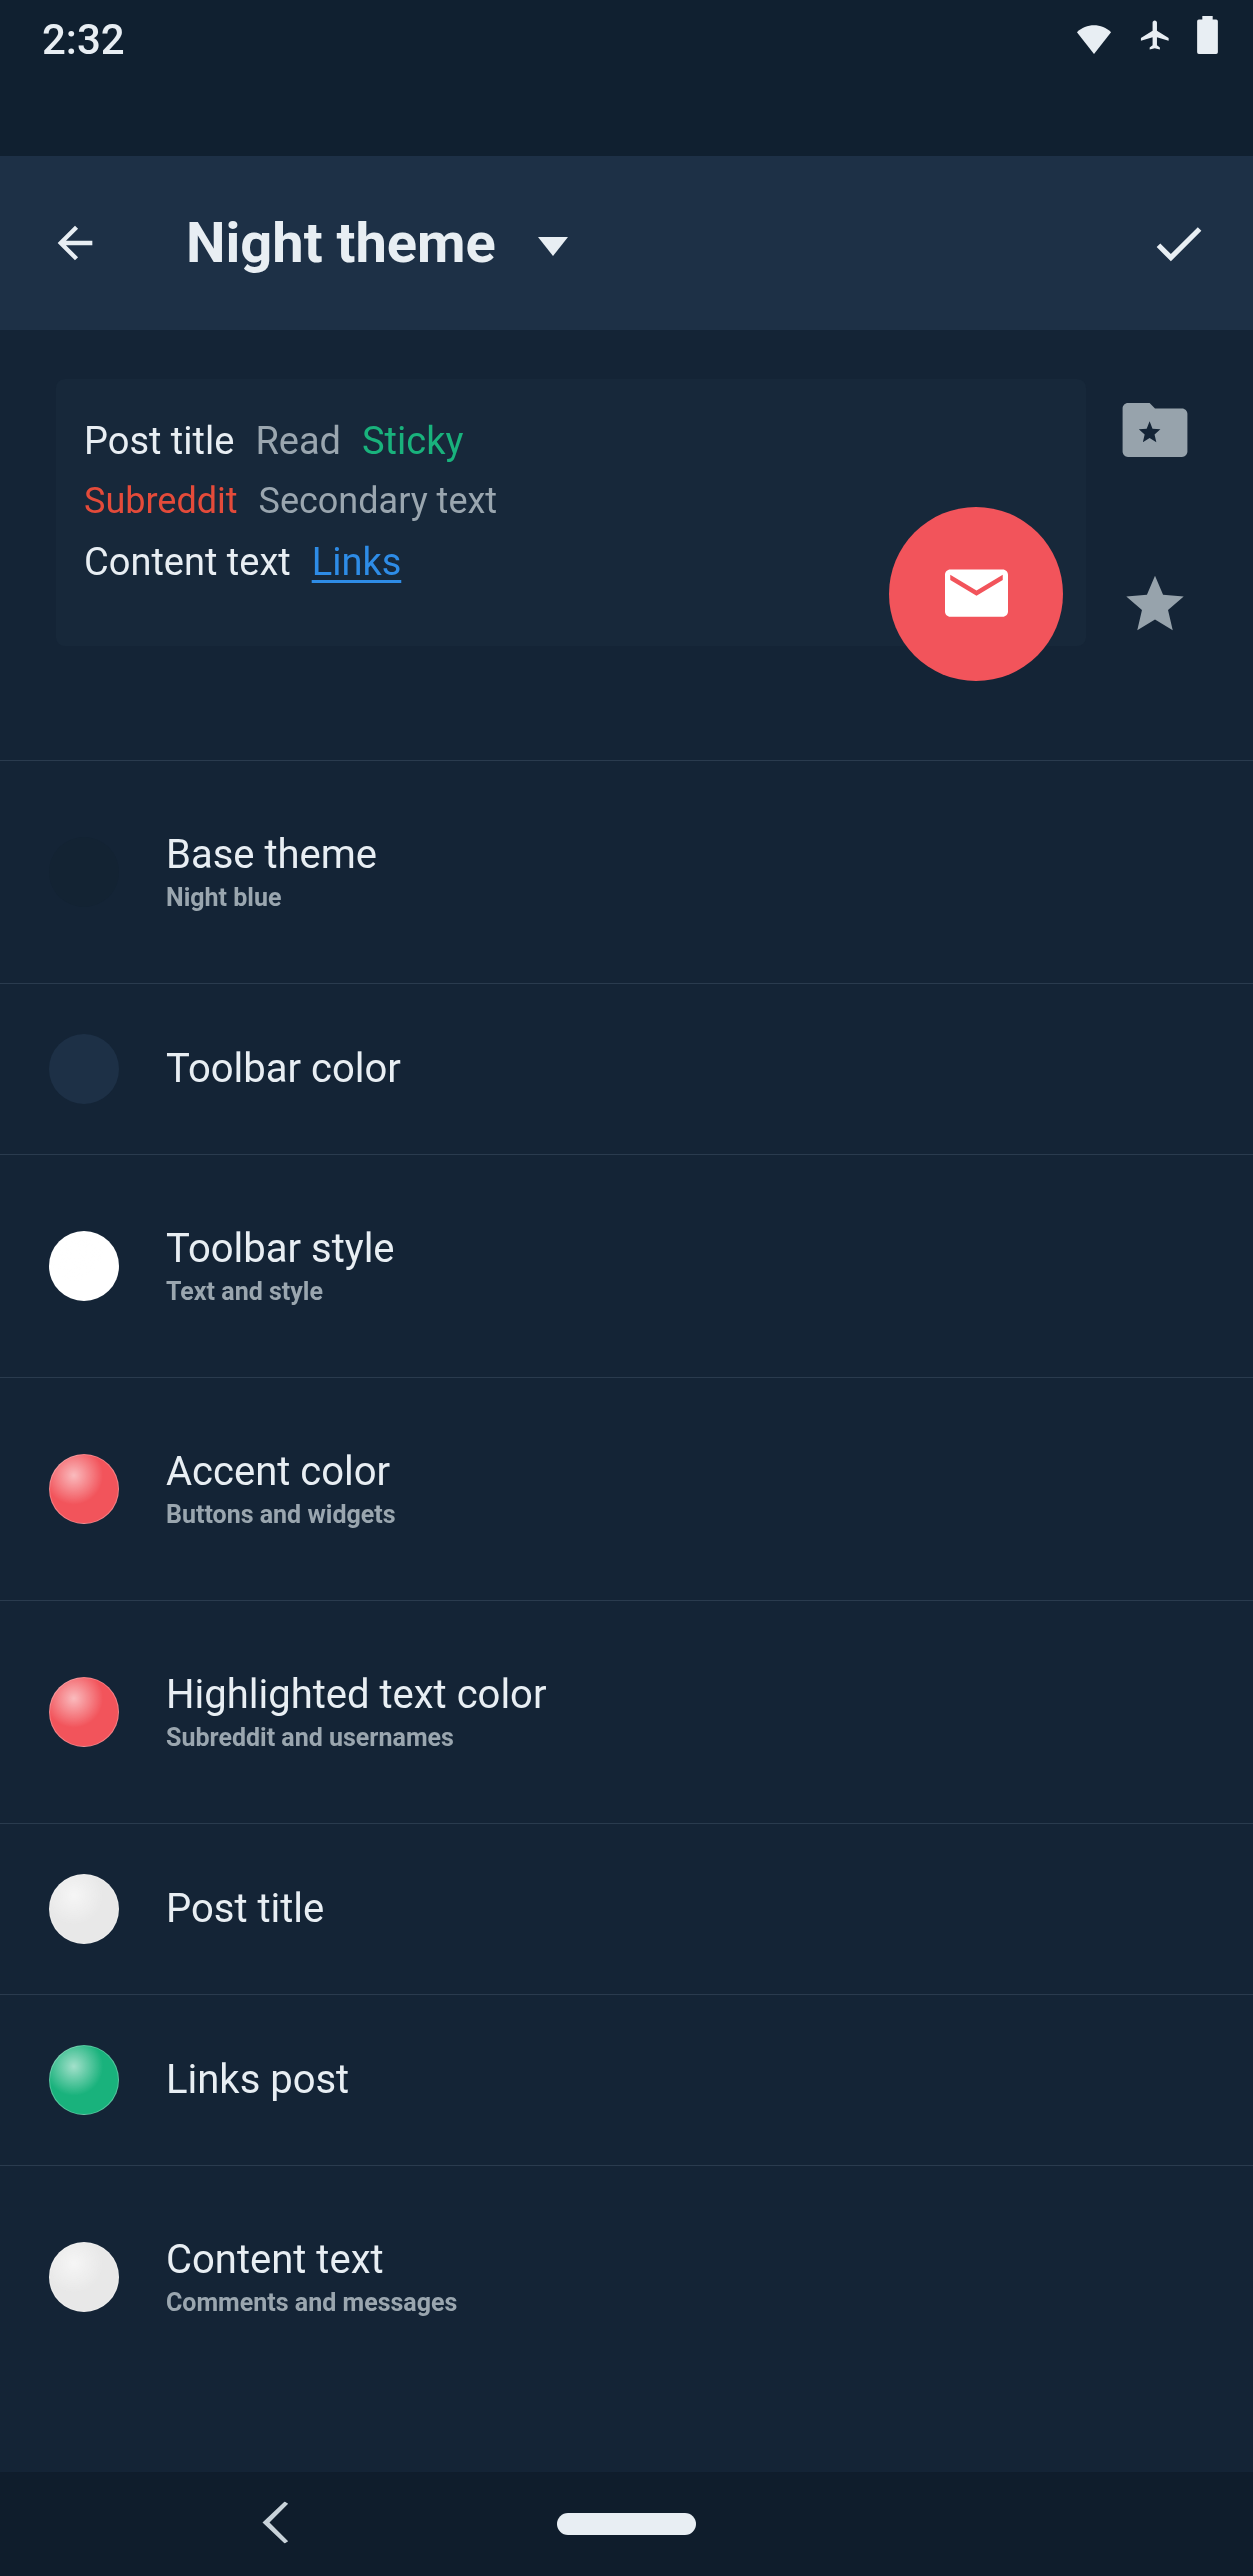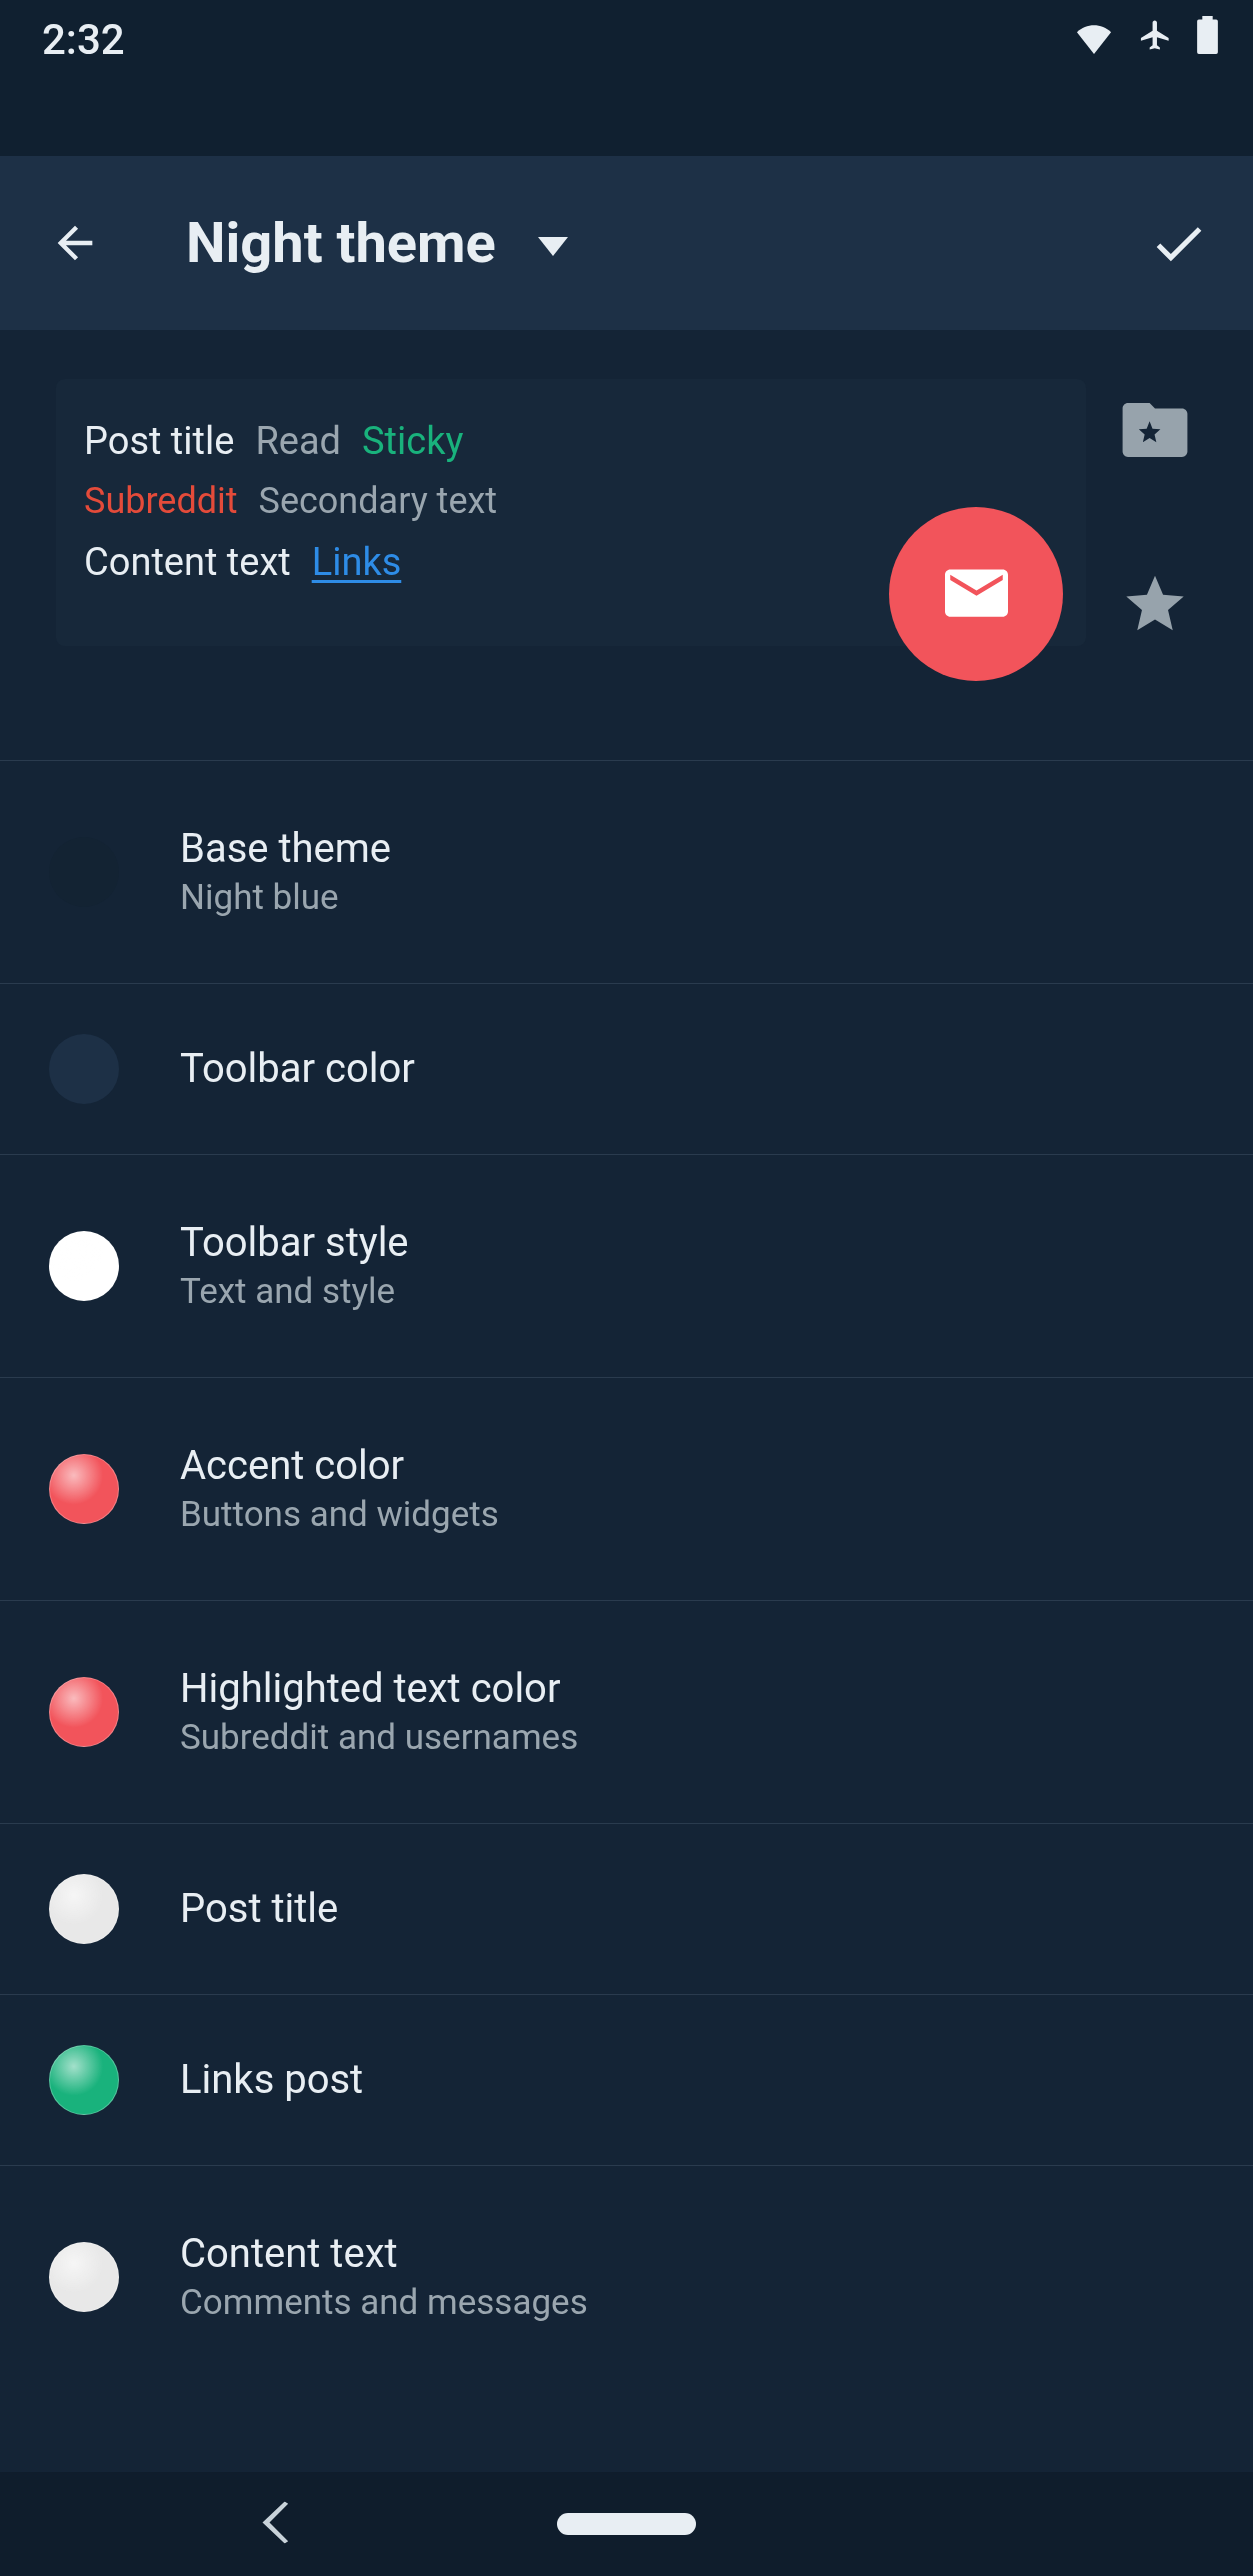--- a/index.html
+++ b/index.html
@@ -121,32 +121,31 @@
   .side-icons svg { fill: #97a3ac; }
 
   .space-below-preview { height: 96px; }
 
   
   .setting-row {
     display: flex; align-items: center;
     border-top: 1.7px solid var(--divider);
     padding: 0 28px 0 49px;
     min-height: 171px;
-    gap: 14px;
   }
   .setting-row.tall { min-height: 223px; }
   .swatch {
     width: 70px; height: 70px;
     border-radius: 50%;
     flex-shrink: 0;
     border: 1.7px solid var(--swatch-border);
   }
   .setting-text { margin-left: 47px; display: flex; flex-direction: column; gap: 5.2px; }
   .setting-title { font-size: 40px; color: var(--text-primary); }
-  .setting-sub { font-size: 35px; color: var(--text-secondary); }
+  .setting-sub { font-size: 25px; color: var(--text-secondary); font-weight: bold; }
 
   
   .nav-bar {
     height: 104px;
     background: var(--nav-bg);
     display: flex; align-items: center; justify-content: center;
     position: relative;
   }
   .nav-pill {
     width: 139px; height: 22.6px;

